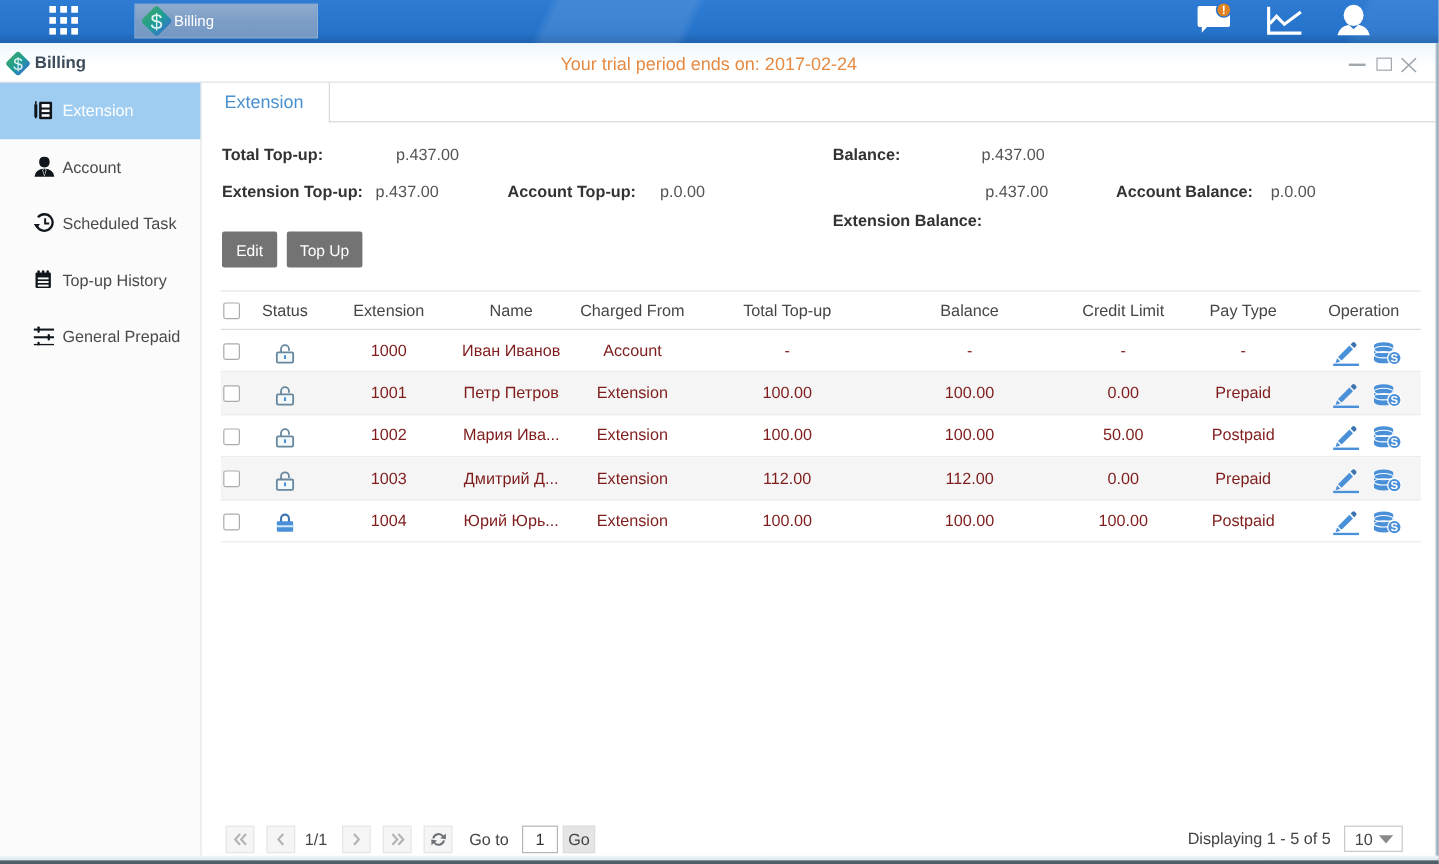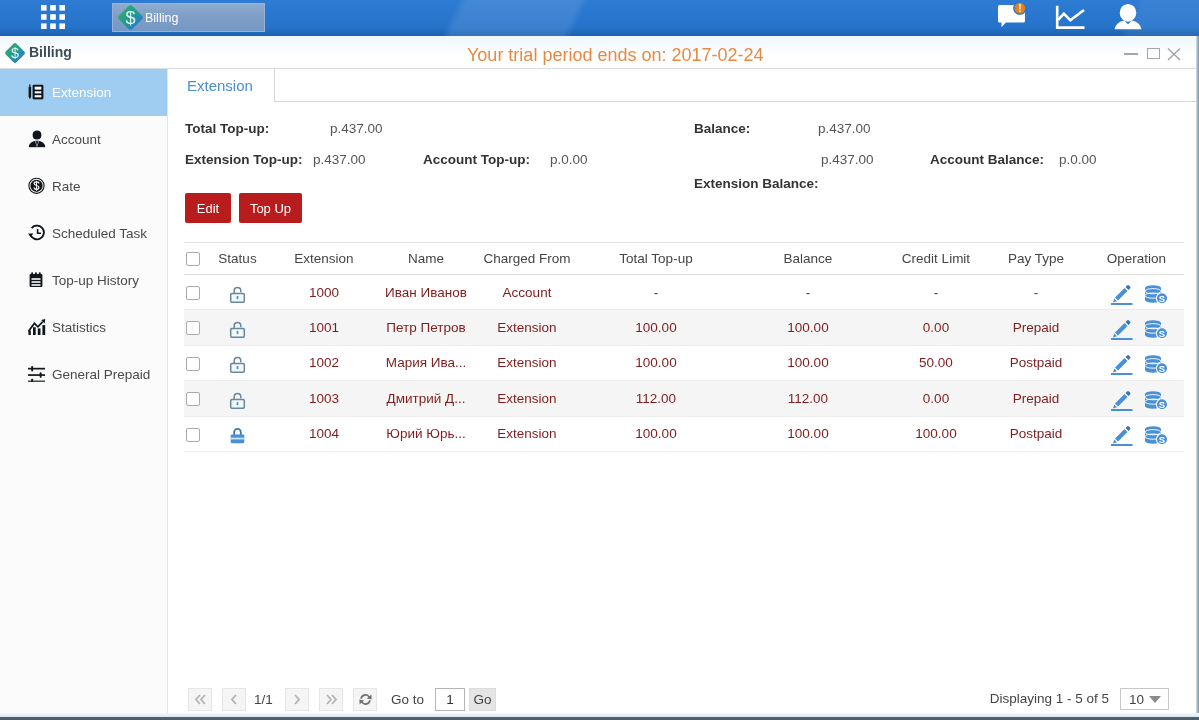--- a/index.html
+++ b/index.html
@@ -20,21 +20,21 @@
   border:1px solid #97b2d3; display:flex; align-items:center; }
 .apptab .dia { margin-left:5px; }
 .apptab .txt { color:#fff; font-size:12.5px; margin-left:2px; }
 .topicons { position:absolute; right:0; top:0; height:36px; }
 
 
 .titlebar { position:absolute; left:0; top:36px; width:1199px; height:33px;
   background:linear-gradient(180deg,#eef7fd 0%,#ffffff 60%); border-bottom:1px solid #d8dde1; }
 .titlebar .dia2 { position:absolute; left:5px; top:7px; }
 .titlebar .name { position:absolute; left:29px; top:8px; font-size:14px; font-weight:bold; color:#3d4c5a; }
-.trial { position:absolute; left:467px; top:9px; font-size:18px; color:#e58a43; }
+.trial { position:absolute; left:467px; top:9px; font-size:15px; color:#e58a43; }
 .winctl { position:absolute; left:0; top:0; width:1199px; height:33px; }
 .winmin { position:absolute; left:1124px; top:17px; width:14px; height:2px; background:#a0a7ad; }
 .winmax { position:absolute; left:1147px; top:12px; width:13px; height:11px; border:1.5px solid #a0a7ad; }
 .winx { position:absolute; left:1167px; top:11px; }
 
 
 .sidebar { position:absolute; left:0; top:69px; width:168px; height:648px; background:#fbfbfb; border-right:1px solid #e4e4e4; }
 .sitem { position:relative; height:47px; display:flex; align-items:center; color:#4a4a4a; font-size:13.5px; }
 .sitem svg { position:absolute; left:28px; top:50%; transform:translateY(-50%) translateY(-1.2px); }
 .sitem .lbl { position:absolute; left:52px; }
@@ -42,21 +42,21 @@
 
 
 .main { position:absolute; left:169px; top:69px; width:1028px; height:648px; background:#fff; }
 .tabstrip { position:absolute; left:0; top:0; width:1028px; height:33px; }
 .tabstrip .hline { position:absolute; left:105px; right:0; bottom:0; height:1px; background:#d7d7d7; }
 .tabstrip .vline { position:absolute; left:105px; top:0; width:1px; height:33px; background:#d7d7d7; }
 .tabstrip .lbl { position:absolute; left:18px; top:7.5px; font-size:15px; color:#4a90cf; }
 
 .sum { position:absolute; font-size:13.5px; color:#555; }
 .sum b { color:#333; }
-.btn { position:absolute; height:30px; background:#b91c1c; border:none; border-radius:2px;
+.btn { position:absolute; height:30px; background:#737373; border:none; border-radius:2px;
   color:#fff; font-size:13px; font-weight:normal; display:flex; align-items:center; justify-content:center; }
 
 
 .tbl { position:absolute; left:15px; top:173px; width:1000px; }
 .trow { position:absolute; left:0; width:1000px; display:flex; align-items:center; }
 .thead { height:33px; top:0; border-top:1px solid #e3e3e3; border-bottom:1px solid #dcdcdc; font-size:13.5px; color:#454545; }
 .tr { height:35.4px; border-bottom:1px solid #ececec; font-size:13.5px; color:#7f1d1d; }
 .tr.odd { background:#f5f5f5; }
 .cell { text-align:center; flex:none; }
 .c0 { width:26px; text-align:left; padding-left:2px; }
@@ -188,31 +188,20 @@
             <path d="M9 0.8 q4.4 0 4.4 4.5 q0 4.5 -4.4 4.5 q-4.4 0 -4.4 -4.5 q0 -4.5 4.4 -4.5 z"></path>
             <path d="M0.7 17.4 q0.6 -6.2 8.3 -6.8 q7.7 0.6 8.3 6.8 z"></path>
             <path d="M9 10.5 l-1.8 1.3 l1.8 5.6 l1.8 -5.6 z" fill="#fbfbfb"></path>
             <path d="M9 10.9 l-1.2 0.9 l1.2 4.7 l1.2 -4.7 z" fill="#10161c"></path>
           </g>
         </svg>
         <span class="lbl">Account</span>
       </div>
     <div class="sitem">
         <svg width="17" height="17" viewBox="0 0 17 17">
-          <circle cx="8.5" cy="8.5" r="7.6" fill="none" stroke="#10161c" stroke-width="1.1"></circle>
-          <circle cx="8.5" cy="8.5" r="6.1" fill="#10161c"></circle>
-          <g fill="none" stroke="#ffffff">
-            <path d="M10.9 6.3 C10.9 5.1 9.9 4.6 8.5 4.6 C7.1 4.6 6.1 5.2 6.1 6.3 C6.1 7.5 7.3 7.9 8.5 8.2 C9.7 8.5 10.9 9 10.9 10.2 C10.9 11.4 9.9 12 8.5 12 C7.1 12 6.1 11.4 6.1 10.3" stroke-width="1.25"></path>
-            <path d="M8.5 3.4 V13.4" stroke-width="1.05"></path>
-          </g>
-        </svg>
-        <span class="lbl">Rate</span>
-      </div>
-    <div class="sitem">
-        <svg width="17" height="17" viewBox="0 0 17 17">
           <g stroke="#10161c" fill="none">
             <path d="M3.6 3.8 A 6.9 6.9 0 1 1 2.6 10.8" stroke-width="1.9"></path>
             <path d="M9.6 4.6 V9 H13" stroke-width="1.6"></path>
             <path d="M0.1 9.3 L5.3 9.3 L2.6 13 z" fill="#10161c" stroke="none"></path>
           </g>
         </svg>
         <span class="lbl">Scheduled Task</span>
       </div>
     <div class="sitem">
         <svg width="16" height="16" viewBox="0 0 16 16">
@@ -222,33 +211,20 @@
             <rect x="7" y="0.4" width="1.9" height="3.8" rx="0.9"></rect>
             <rect x="10.8" y="0.4" width="1.9" height="3.8" rx="0.9"></rect>
             <rect x="3.5" y="6.4" width="9" height="1.6" fill="#fbfbfb"></rect>
             <rect x="3.5" y="9.4" width="9" height="1.6" fill="#fbfbfb"></rect>
             <rect x="3.5" y="12.4" width="9" height="1.6" fill="#fbfbfb"></rect>
           </g>
         </svg>
         <span class="lbl">Top-up History</span>
       </div>
     <div class="sitem">
-        <svg width="18" height="17" viewBox="0 0 18 17">
-          <g fill="#10161c">
-            <rect x="0.4" y="12.2" width="2.4" height="4.5"></rect>
-            <rect x="5" y="8.9" width="2.7" height="7.8"></rect>
-            <rect x="9.8" y="10.1" width="2.7" height="6.6"></rect>
-            <rect x="14.4" y="6.8" width="2.8" height="9.9"></rect>
-            <path d="M0.5 13 L6.4 5.1 L9.9 8.5 L14.8 3.3" stroke="#10161c" stroke-width="1.7" fill="none"></path>
-            <path d="M17.2 0.8 L13.2 1.8 L16.8 5.1 z"></path>
-          </g>
-        </svg>
-        <span class="lbl">Statistics</span>
-      </div>
-    <div class="sitem">
         <svg width="17" height="16" viewBox="0 0 17 16">
           <g fill="#10161c">
             <rect x="0" y="2" width="17" height="1.7"></rect>
             <rect x="0" y="8.4" width="17" height="1.7"></rect>
             <rect x="0" y="14.8" width="17" height="1.7"></rect>
             <rect x="3.2" y="0.1" width="1.9" height="5.5" rx="0.9"></rect>
             <rect x="11.7" y="6.5" width="1.9" height="5.5" rx="0.9"></rect>
             <rect x="3.2" y="12.9" width="1.9" height="5.5" rx="0.9"></rect>
           </g>
         </svg>

